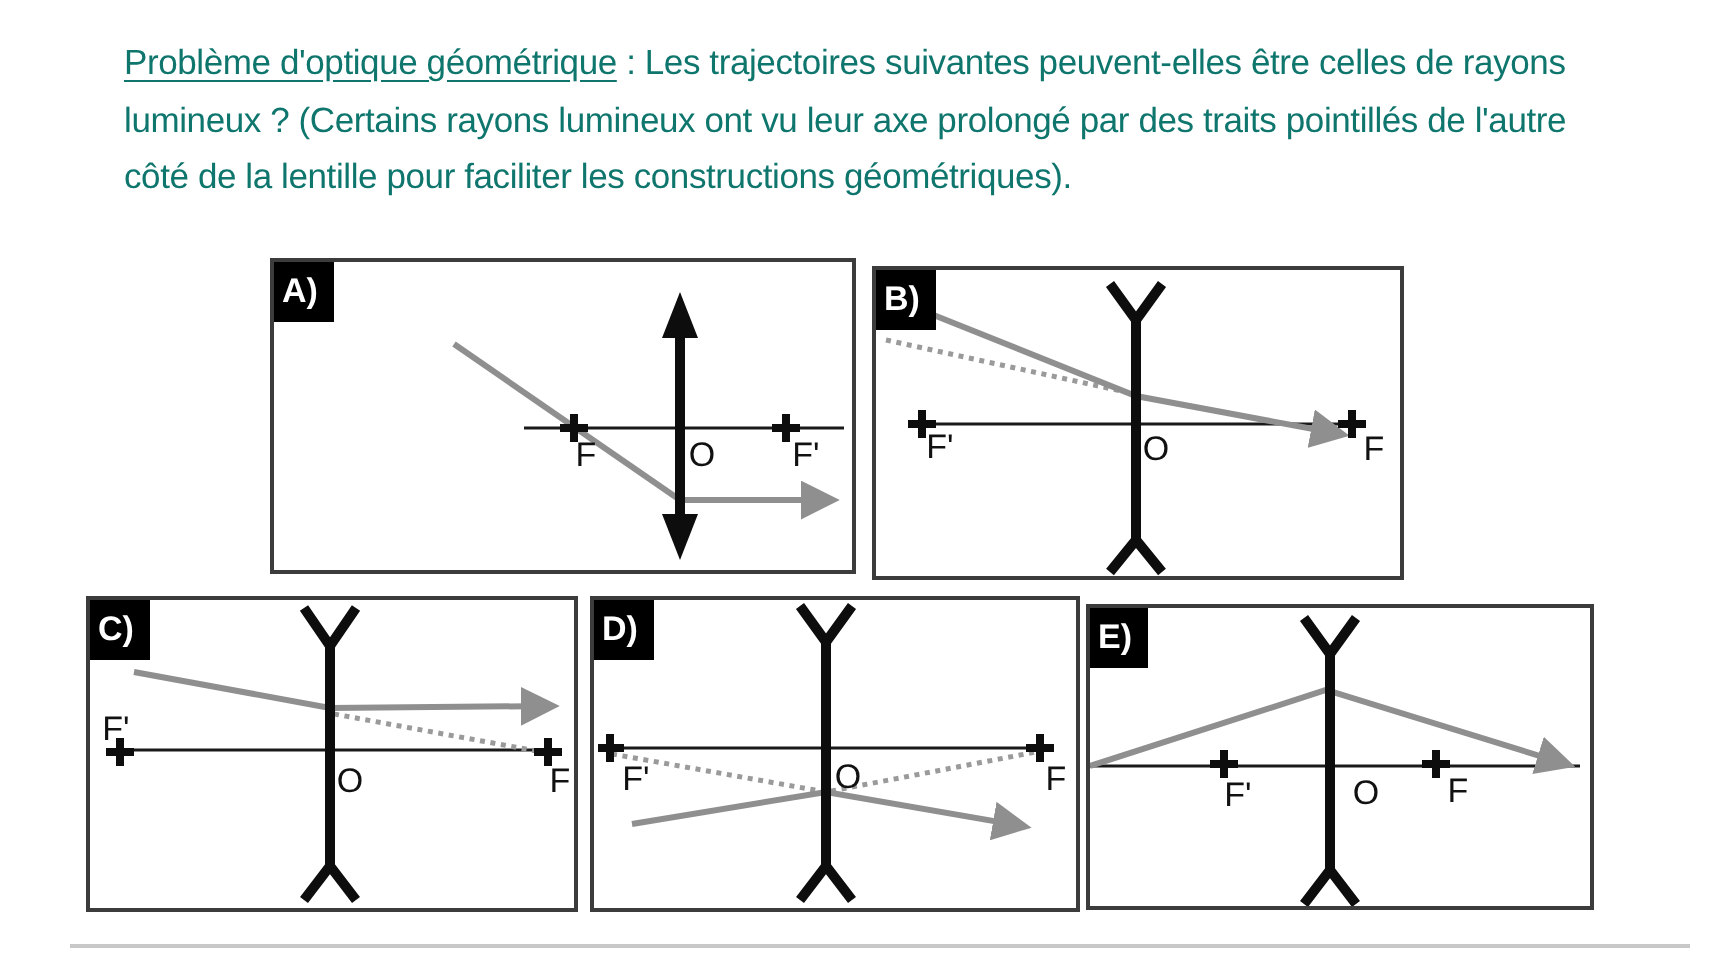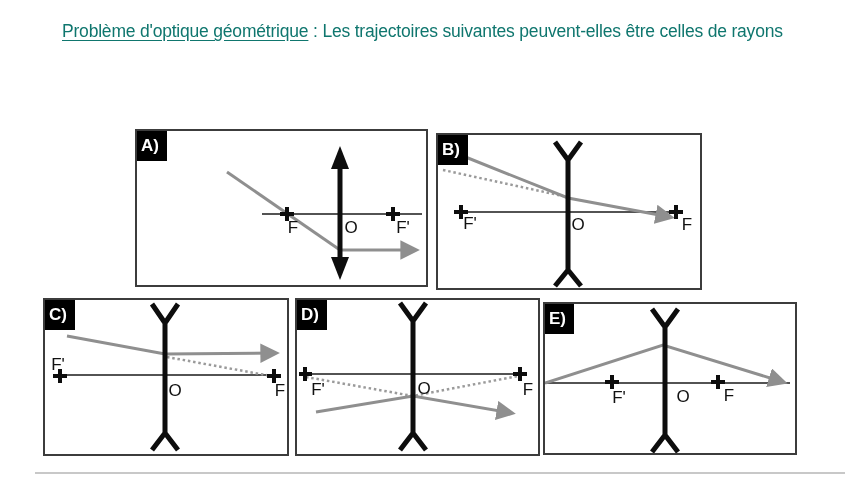--- a/index.html
+++ b/index.html
@@ -33,21 +33,22 @@
   #panel-b{left:436px;top:133px;width:266px;height:157px;}
   #panel-c{left:43px;top:298px;width:246px;height:158px;}
   #panel-d{left:295px;top:298px;width:245px;height:158px;}
   #panel-e{left:543px;top:302px;width:254px;height:153px;}
 </style>
 </head>
 <body>
 
 <div class="header">
   <span class="underline">Problème d'optique géométrique</span><span> : Les trajectoires suivantes peuvent-elles être celles de rayons</span><br>
-  <br>
+  <span>lumineux ? (Certains rayons lumineux ont vu leur axe prolongé par des traits pointillés de l'autre</span><br>
+  <span>côté de la lentille pour faciliter les constructions géométriques).</span>
 </div>
 
 <figure class="panel" id="panel-a" style="margin:0">
   <div class="panel-label">A)</div>
   <svg viewBox="0 0 289 154">
     <defs>
       <marker id="arrA" viewBox="0 0 10 10" refX="7.5" refY="5" markerWidth="6.5" markerHeight="6.5" orient="auto">
         <path d="M0,0 L10,5 L0,10 z" fill="#8f8f8f"></path>
       </marker>
     </defs>

